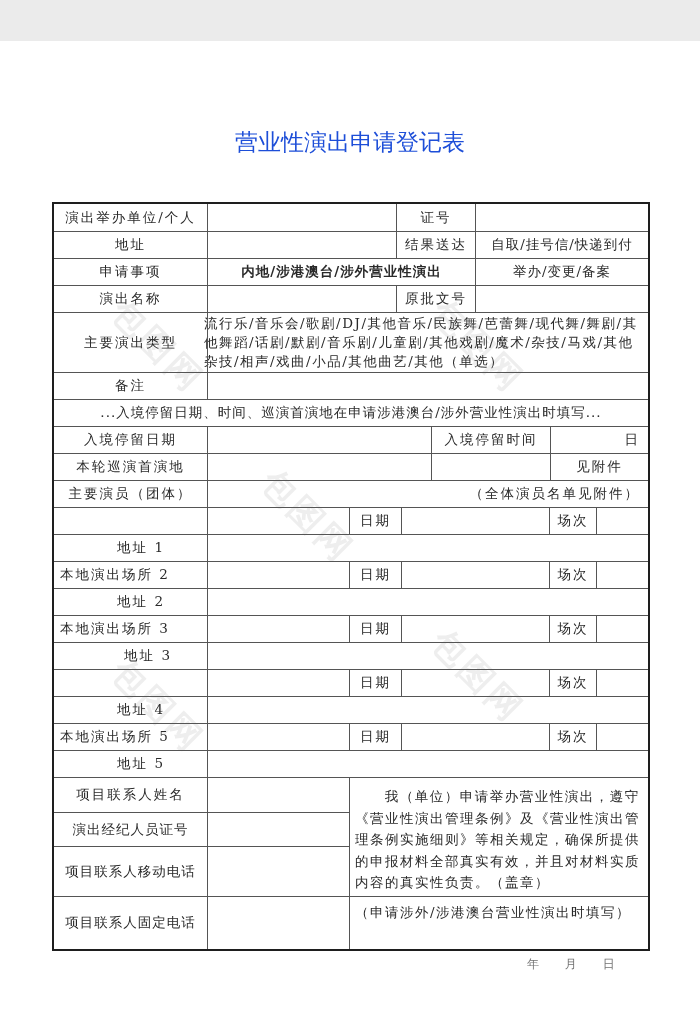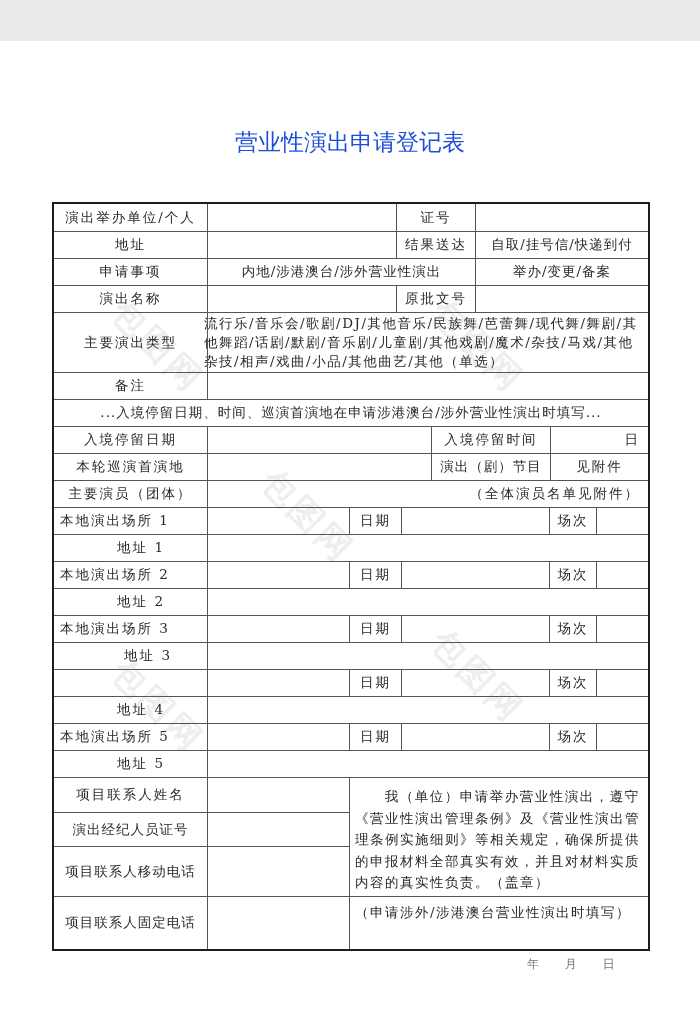--- a/index.html
+++ b/index.html
@@ -43,21 +43,21 @@
   <div class="cell" style="left:154px;top:0;width:188px;height:27px;"></div>
   <div class="cell" style="left:343px;top:0;width:78px;height:27px;">证号</div>
   <div class="cell" style="left:422px;top:0;width:172px;height:27px;"></div>
 
   <div class="cell" style="left:0;top:28px;width:153px;height:26px;">地址</div>
   <div class="cell" style="left:154px;top:28px;width:188px;height:26px;"></div>
   <div class="cell" style="left:343px;top:28px;width:78px;height:26px;">结果送达</div>
   <div class="cell" style="left:422px;top:28px;width:172px;height:26px;letter-spacing:1px;">自取/挂号信/快递到付</div>
 
   <div class="cell" style="left:0;top:55px;width:153px;height:26px;">申请事项</div>
-  <div class="cell" style="left:154px;top:55px;width:267px;height:26px;letter-spacing:1px;">内地/涉港澳台/涉外营业性演出</div>
+  <div class="cell" style="left:154px;top:55px;width:267px;height:26px;letter-spacing:1px;font-weight:bold;">内地/涉港澳台/涉外营业性演出</div>
   <div class="cell" style="left:422px;top:55px;width:172px;height:26px;letter-spacing:1px;">举办/变更/备案</div>
 
   <div class="cell" style="left:0;top:82px;width:153px;height:26px;">演出名称</div>
   <div class="cell" style="left:154px;top:82px;width:188px;height:26px;"></div>
   <div class="cell" style="left:343px;top:82px;width:78px;height:26px;">原批文号</div>
   <div class="cell" style="left:422px;top:82px;width:172px;height:26px;"></div>
 
   <div class="cell" style="left:0;top:109px;width:153px;height:59px;">主要演出类型</div>
   <div class="cell wrap" style="left:150px;top:110px;width:436px;height:58px;">流行乐/音乐会/歌剧/DJ/其他音乐/民族舞/芭蕾舞/现代舞/舞剧/其他舞蹈/话剧/默剧/音乐剧/儿童剧/其他戏剧/魔术/杂技/马戏/其他杂技/相声/戏曲/小品/其他曲艺/其他（单选）</div>
 
@@ -66,27 +66,25 @@
 
   <div class="cell" style="left:0;top:196px;width:594px;height:26px;letter-spacing:1px;">...入境停留日期、时间、巡演首演地在申请涉港澳台/涉外营业性演出时填写...</div>
 
   <div class="cell" style="left:0;top:223px;width:153px;height:26px;">入境停留日期</div>
   <div class="cell" style="left:154px;top:223px;width:223px;height:26px;"></div>
   <div class="cell" style="left:378px;top:223px;width:118px;height:26px;">入境停留时间</div>
   <div class="cell right" style="left:497px;top:223px;width:97px;height:26px;">日</div>
 
   <div class="cell" style="left:0;top:250px;width:153px;height:26px;">本轮巡演首演地</div>
   <div class="cell" style="left:154px;top:250px;width:223px;height:26px;"></div>
-  <div class="cell" style="left:378px;top:250px;width:118px;height:26px;letter-spacing:1px;">演出（剧）节目</div>
   <div class="cell" style="left:497px;top:250px;width:97px;height:26px;">见附件</div>
 
   <div class="cell" style="left:0;top:277px;width:153px;height:26px;">主要演员（团体）</div>
   <div class="cell right" style="left:154px;top:277px;width:440px;height:26px;">（全体演员名单见附件）</div>
 
-  <div class="cell left" style="left:0;top:304px;width:153px;height:26px;">本地演出场所 1</div>
   <div class="cell" style="left:154px;top:304px;width:141px;height:26px;"></div>
   <div class="cell" style="left:296px;top:304px;width:51px;height:26px;">日期</div>
   <div class="cell" style="left:348px;top:304px;width:147px;height:26px;"></div>
   <div class="cell" style="left:496px;top:304px;width:46px;height:26px;">场次</div>
   <div class="cell" style="left:543px;top:304px;width:51px;height:26px;"></div>
   <div class="cell right" style="left:0;top:331px;width:153px;height:26px;padding-right:42px;">地址 1</div>
   <div class="cell" style="left:154px;top:331px;width:440px;height:26px;"></div>
 
   <div class="cell left" style="left:0;top:358px;width:153px;height:26px;">本地演出场所 2</div>
   <div class="cell" style="left:154px;top:358px;width:141px;height:26px;"></div>

